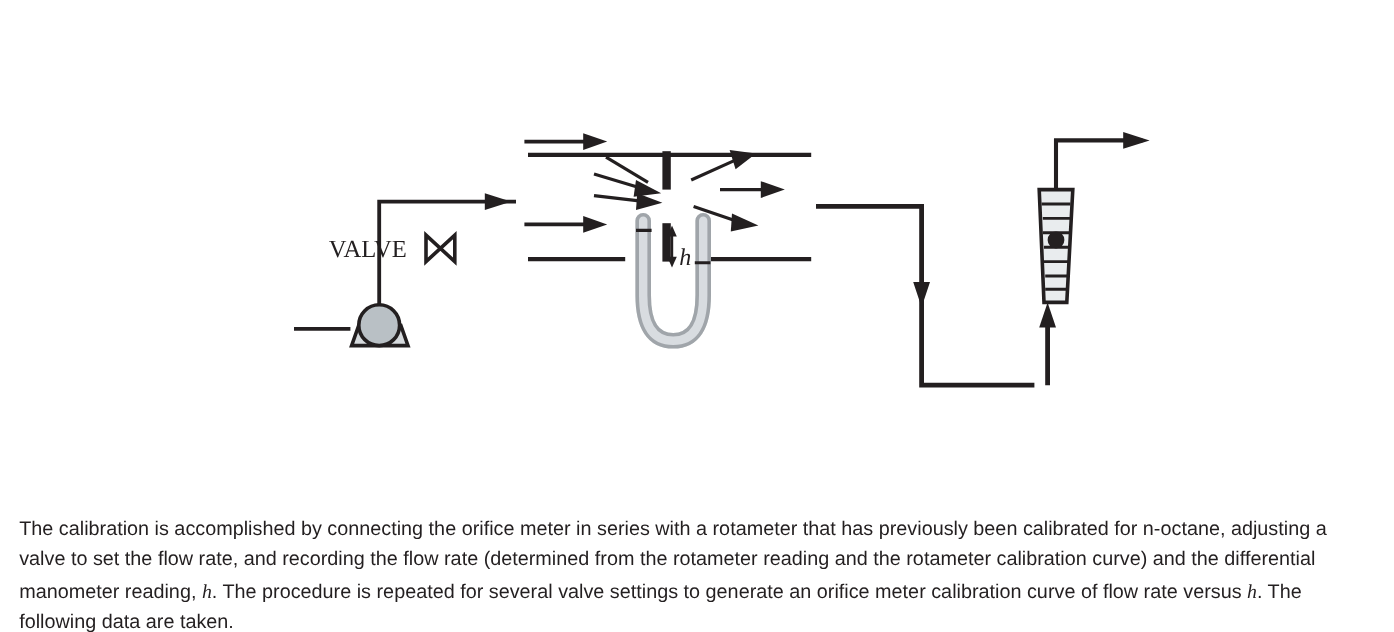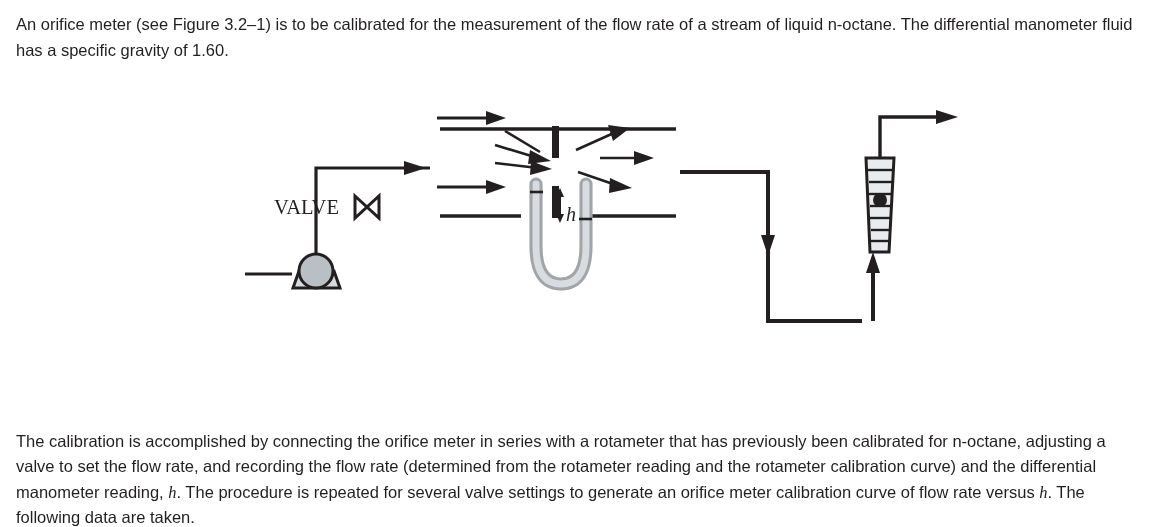--- a/index.html
+++ b/index.html
@@ -49,21 +49,20 @@
   }
   .figure-svg {
     display: block;
   }
 </style>
 </head>
 <body>
 
 <div class="page">
 
-  <p class="para top">An orifice meter (see Figure 3.2–1) is to be calibrated for the measurement of the flow rate of a stream of liquid n-octane. The differential manometer fluid has a specific gravity of 1.60.</p>
 
   <div class="figure-wrap">
     <svg class="figure-svg" width="1162" height="310" viewBox="0 0 1162 310" xmlns="http://www.w3.org/2000/svg">
 
       <g>
 
         <line x1="245" y1="186" x2="292" y2="186" stroke="#231f20" stroke-width="3.2" transform="translate(0,0)"></line>
 
         <path d="M293 200 L340 200 L334 183 L299 183 Z" fill="#d6dadd" stroke="#231f20" stroke-width="3"></path>
 

